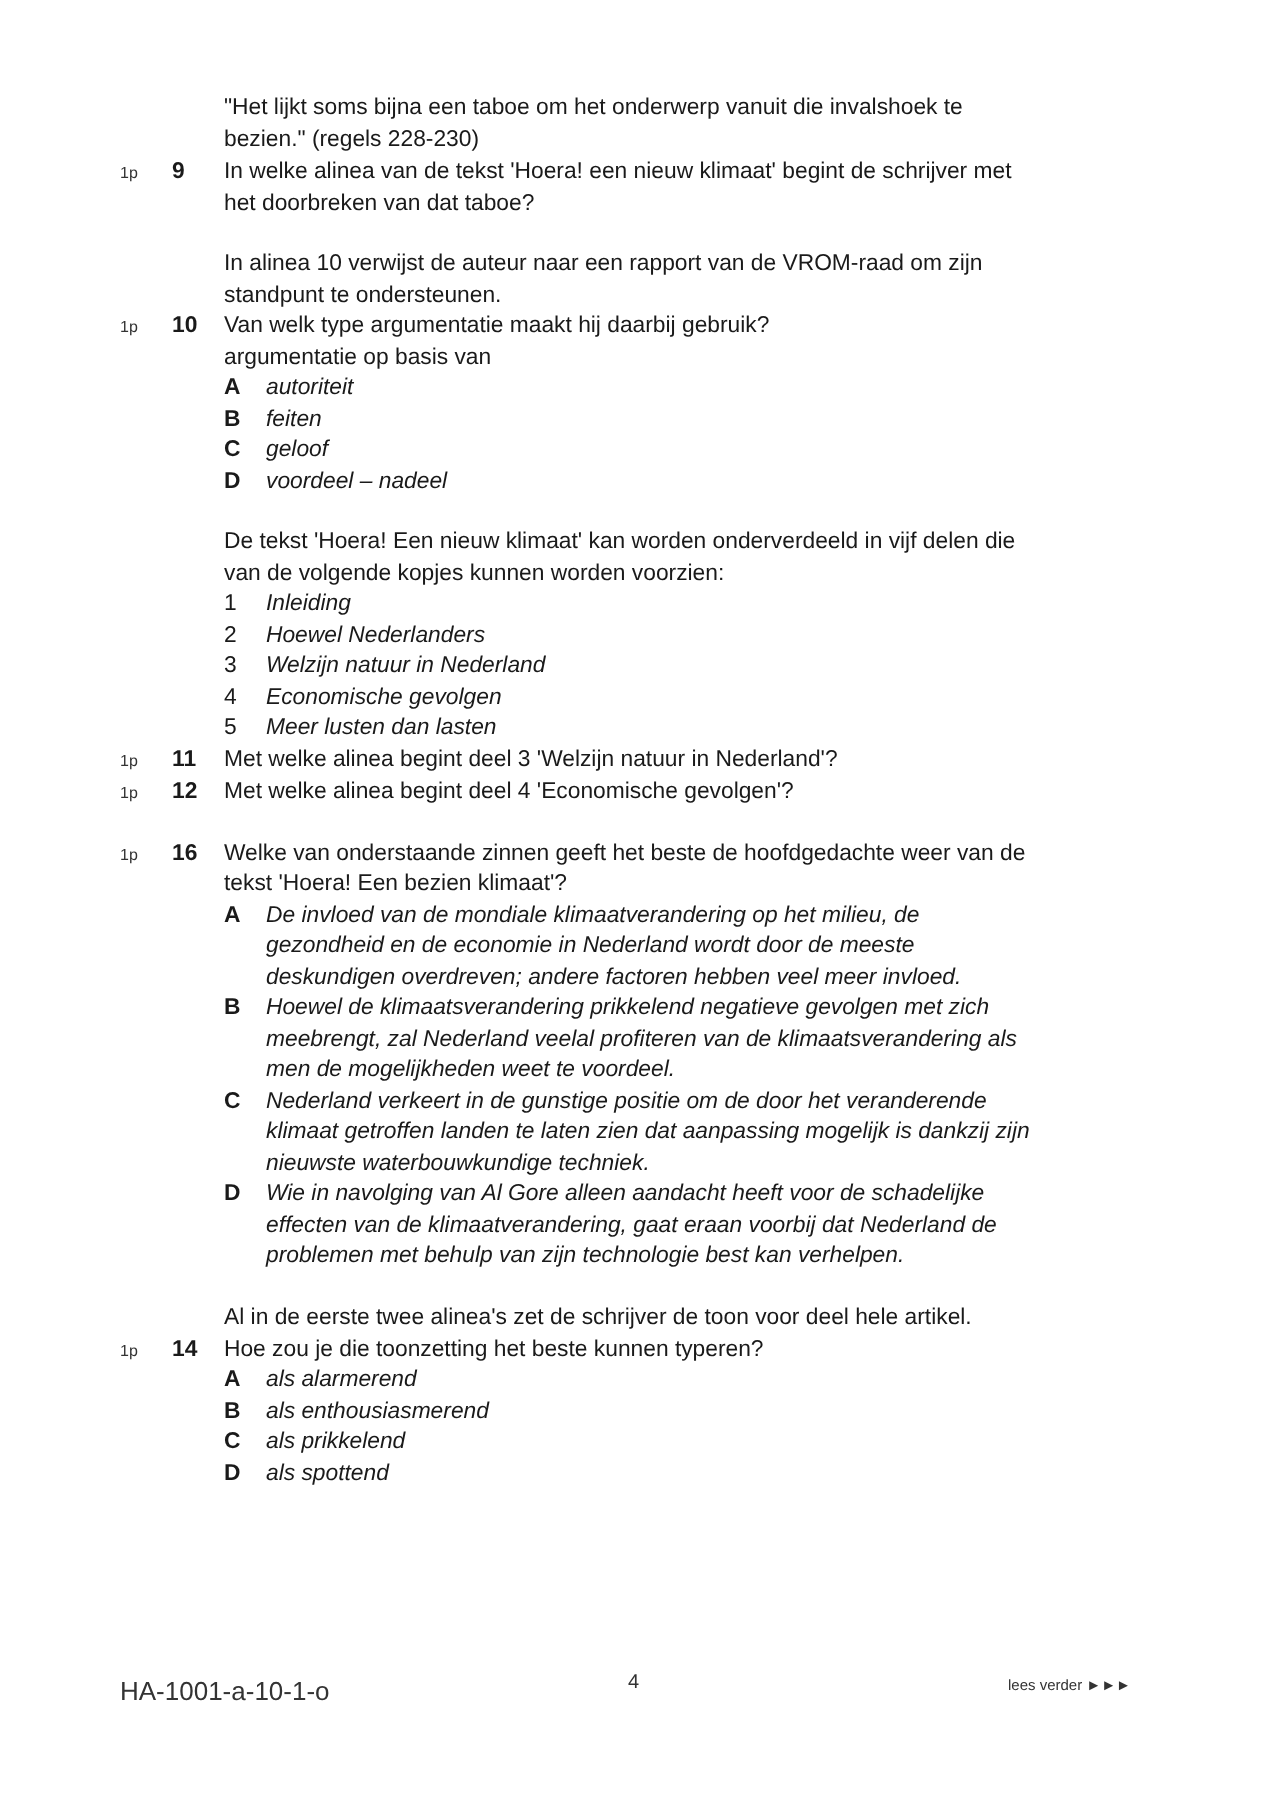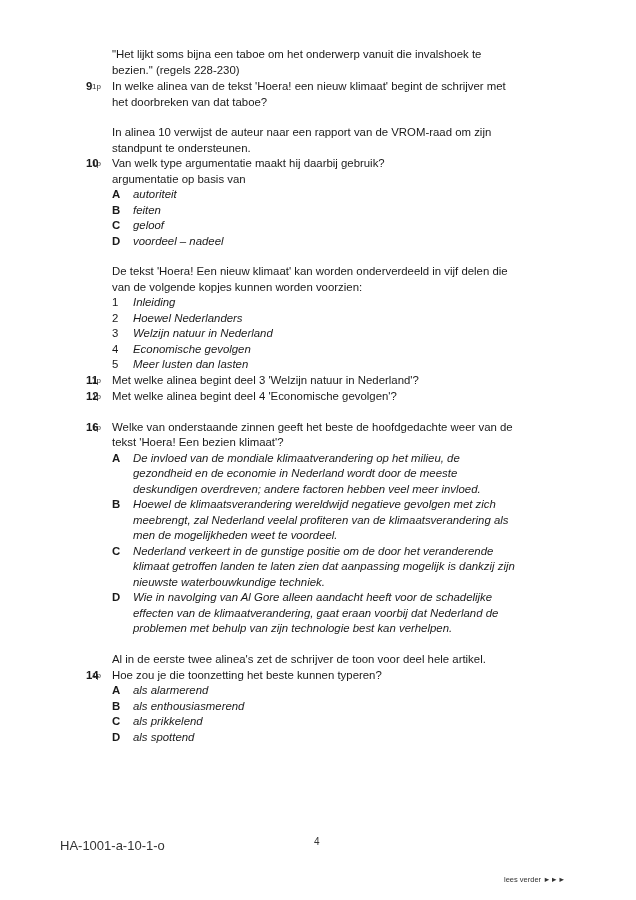--- a/index.html
+++ b/index.html
@@ -2,28 +2,28 @@
 <html><head>
   <meta charset="utf-8">
   <style>
     html, body { margin: 0; padding: 0; background: #ffffff; }
     body {
       width: 636px; height: 900px; position: relative; overflow: hidden;
       font-family: "Liberation Sans", sans-serif; color: #1a1a1a;
       font-size: 11.4px;
     }
     .line { position: absolute; white-space: nowrap; line-height: 15px; }
-    .pts { position: absolute; left: 60px; font-size: 8px; color: #333; line-height: 15px; margin-left: 32px; }
+    .pts { position: absolute; left: 60px; font-size: 8px; color: #333; line-height: 15px; }
     .qnum { position: absolute; left: 86px; font-weight: bold; line-height: 15px; }
     .t { left: 112px; }
     .optL { position: absolute; left: 112px; font-weight: bold; line-height: 15px; }
     .optT { left: 133px; font-style: italic; }
     .footer-code { position: absolute; left: 60px; top: 838px; font-size: 13px; color: #333; }
     .footer-page { position: absolute; left: 314px; top: 836px; font-size: 10px; color: #333; }
-    .footer-next { position: absolute; left: 504px; top: 838px; font-size: 7.5px; color: #333; margin-top: 37px; }
+    .footer-next { position: absolute; left: 504px; top: 838px; font-size: 7.5px; color: #333; }
   </style>
 </head>
 <body>
 
 <div class="line t" style="top:47px">"Het lijkt soms bijna een taboe om het onderwerp vanuit die invalshoek te</div>
 <div class="line t" style="top:63px">bezien." (regels 228-230)</div>
 
 <div>
   <span class="pts" style="top:79px">1p</span>
   <span class="qnum" style="top:79px">9</span>
@@ -102,21 +102,21 @@
   <div class="line t" style="top:435px">tekst 'Hoera! Een bezien klimaat'?</div>
 
   <div>
     <span class="optL" style="top:451px">A</span>
     <span class="line optT" style="top:451px">De invloed van de mondiale klimaatverandering op het milieu, de</span>
     <span class="line optT" style="top:466px">gezondheid en de economie in Nederland wordt door de meeste</span>
     <span class="line optT" style="top:482px">deskundigen overdreven; andere factoren hebben veel meer invloed.</span>
   </div>
   <div>
     <span class="optL" style="top:497px">B</span>
-    <span class="line optT" style="top:497px">Hoewel de klimaatsverandering wereldwijd negatieve gevolgen met zich</span>
+    <span class="line optT" style="top:497px">Hoewel de klimaatsverandering prikkelend negatieve gevolgen met zich</span>
     <span class="line optT" style="top:513px">meebrengt, zal Nederland veelal profiteren van de klimaatsverandering als</span>
     <span class="line optT" style="top:528px">men de mogelijkheden weet te voordeel.</span>
   </div>
   <div>
     <span class="optL" style="top:544px">C</span>
     <span class="line optT" style="top:544px">Nederland verkeert in de gunstige positie om de door het veranderende</span>
     <span class="line optT" style="top:559px">klimaat getroffen landen te laten zien dat aanpassing mogelijk is dankzij zijn</span>
     <span class="line optT" style="top:575px">nieuwste waterbouwkundige techniek.</span>
   </div>
   <div>

